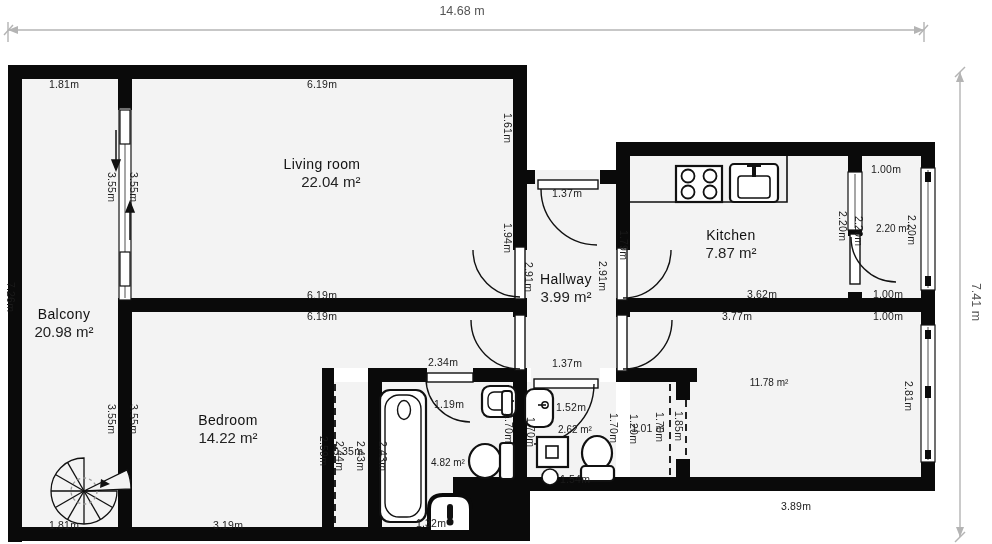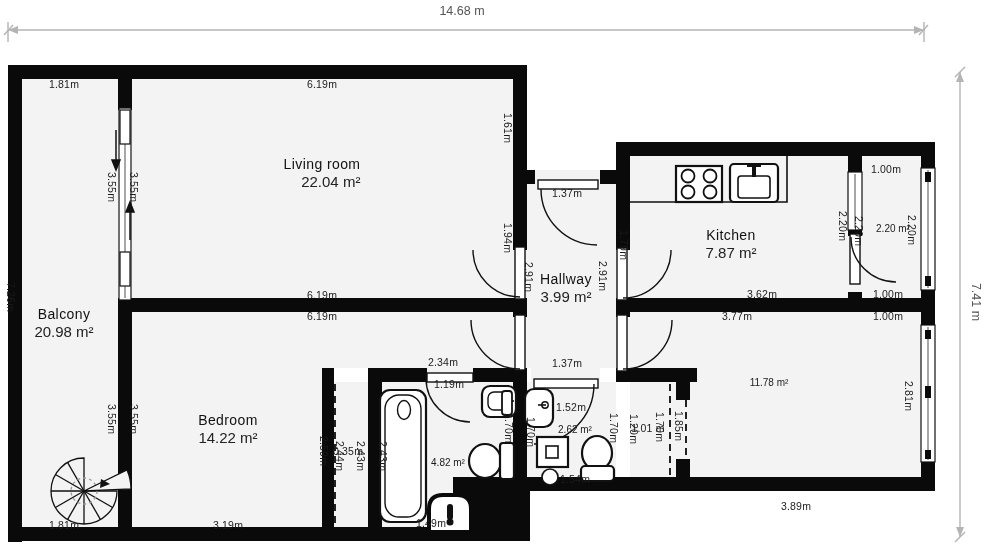--- a/index.html
+++ b/index.html
@@ -284,37 +284,37 @@
       <div class="dim v" style="left: 859px; top: 231px;">2.20m</div>
       <div class="dim v" style="left: 912px; top: 230px;">2.20m</div>
       <div class="dim" style="left: 734px; top: 294px; margin-left: 28px;">3.62m</div>
       <div class="dim" style="left: 888px; top: 294px;">1.00m</div>
       <div class="dim" style="left: 322px; top: 295px;">6.19m</div>
       <div class="dim" style="left: 322px; top: 316px;">6.19m</div>
       <div class="dim" style="left: 737px; top: 316px;">3.77m</div>
       <div class="dim" style="left: 888px; top: 316px;">1.00m</div>
       <div class="dim" style="left: 567px; top: 363px;">1.37m</div>
       <div class="dim" style="left: 443px; top: 362px;">2.34m</div>
-      <div class="dim" style="left: 449px; top: 384px;">1.19m</div>
+      <div class="dim" style="left: 449px; top: 404px;">1.19m</div>
       <div class="dim" style="left: 571px; top: 407px;">1.52m</div>
       <div class="dim v" style="left: 112px; top: 419px;">3.55m</div>
       <div class="dim v" style="left: 134px; top: 419px;">3.55m</div>
       <div class="dim v" style="left: 324px; top: 451px;">2.59m</div>
       <div class="dim v" style="left: 340px; top: 456px;">2.44m</div>
       <div class="dim" style="left: 348px; top: 451px;">0.35m</div>
       <div class="dim v" style="left: 361px; top: 456px;">2.43m</div>
       <div class="dim v" style="left: 383px; top: 456px;">2.43m</div>
       <div class="dim v" style="left: 509px; top: 428px;">1.70m</div>
       <div class="dim v" style="left: 531px; top: 432px;">1.70m</div>
       <div class="dim v" style="left: 614px; top: 428px;">1.70m</div>
       <div class="dim v" style="left: 634px; top: 429px;">1.20m</div>
       <div class="dim" style="left: 648px; top: 428px;">1.01 m</div>
       <div class="dim v" style="left: 660px; top: 427px;">1.70m</div>
       <div class="dim v" style="left: 679px; top: 426px;">1.85m</div>
       <div class="dim v" style="left: 909px; top: 396px;">2.81m</div>
       <div class="dim" style="left: 796px; top: 479px; margin-top: 27px;">3.89m</div>
       <div class="dim" style="left: 575px; top: 479px;">1.54m</div>
-      <div class="dim" style="left: 431px; top: 523px;">1.49m</div>
+      <div class="dim" style="left: 431px; top: 523px;">1.32m</div>
       <div class="dim" style="left: 228px; top: 525px;">3.19m</div>
       <div class="dim" style="left: 64px; top: 525px;">1.81m</div>
     </div>
 
 </div>
 
 </body></html>

